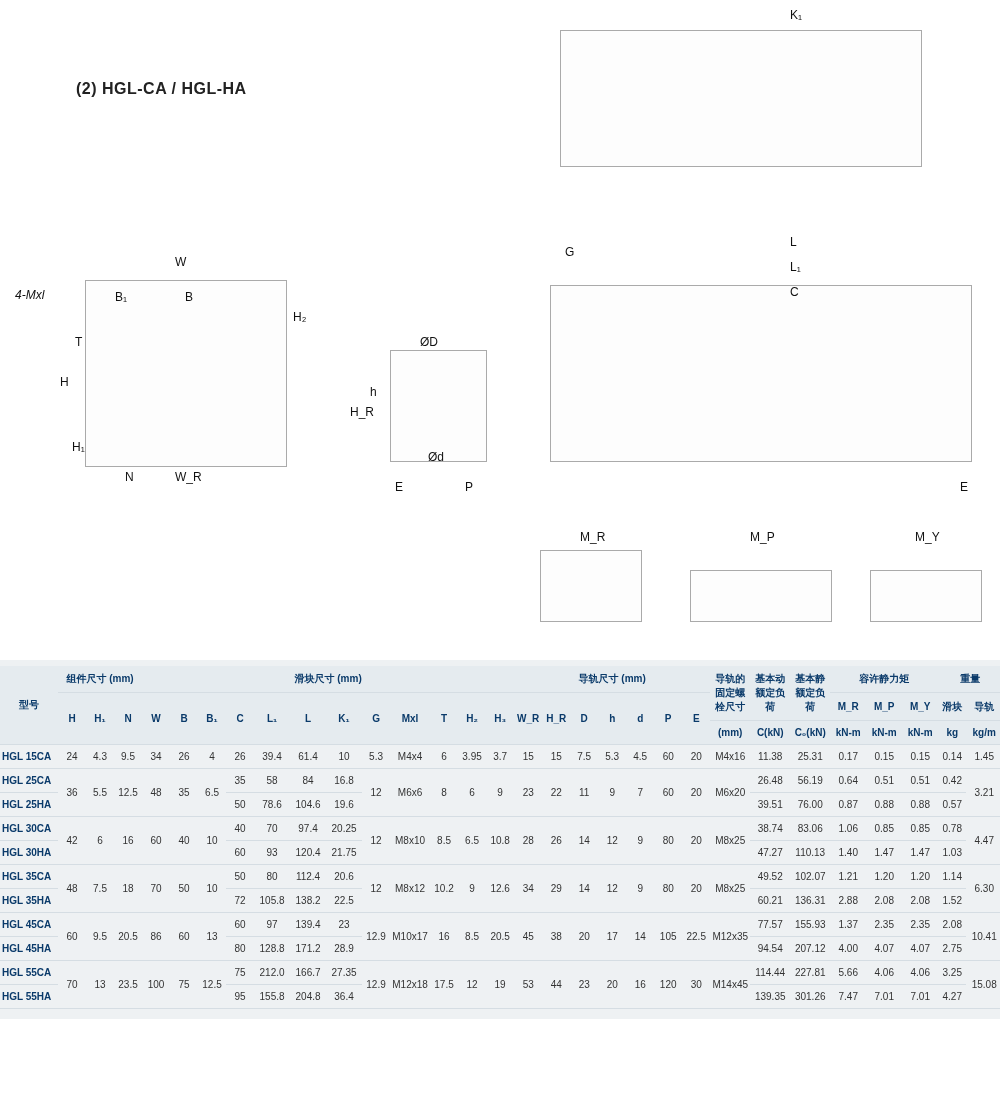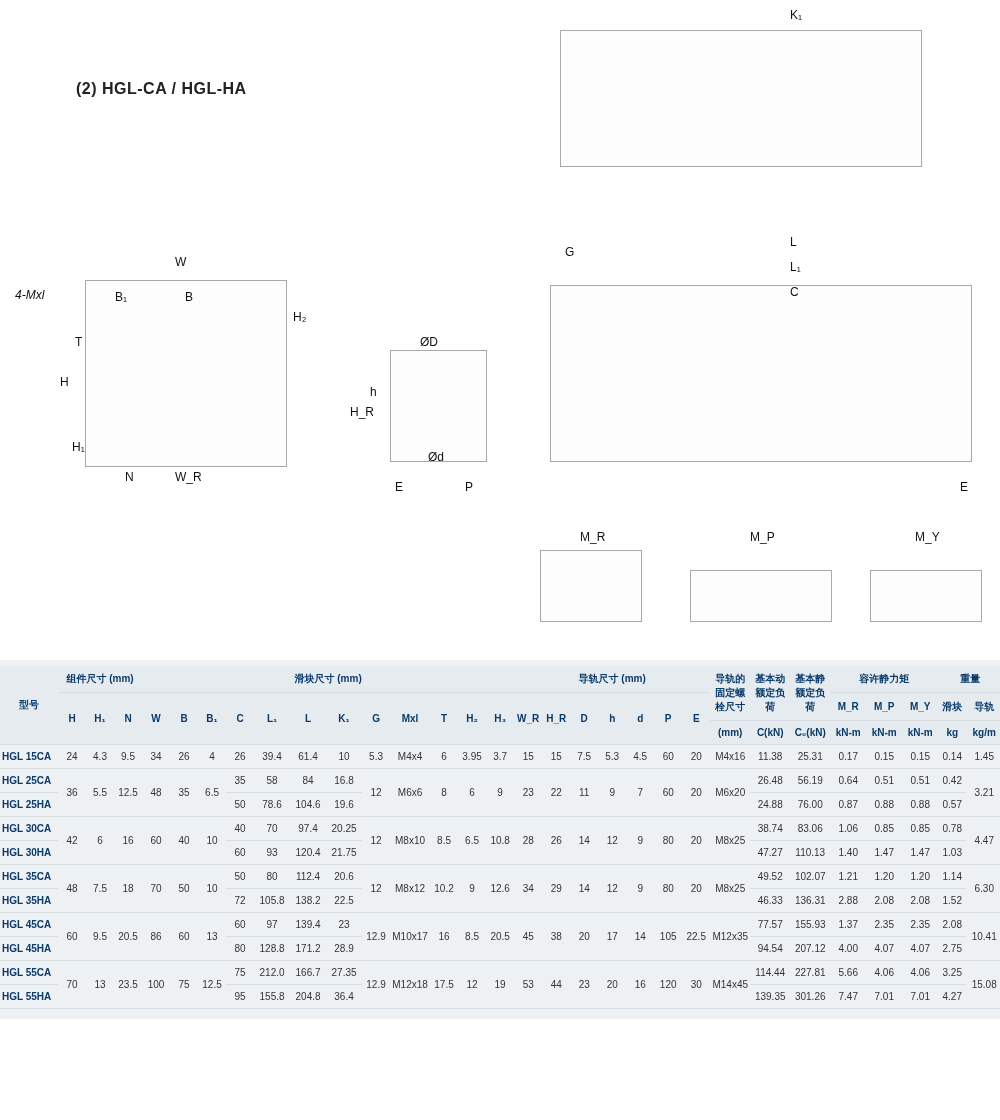--- a/index.html
+++ b/index.html
@@ -276,21 +276,21 @@
             <td>0.51</td>
             <td>0.42</td>
             <td rowspan="2">3.21</td>
           </tr>
           <tr>
             <td class="model-col">HGL 25HA</td>
             <td>50</td>
             <td>78.6</td>
             <td>104.6</td>
             <td>19.6</td>
-            <td>24.88</td>
+            <td>39.51</td>
             <td>76.00</td>
             <td>0.87</td>
             <td>0.88</td>
             <td>0.88</td>
             <td>0.57</td>
           </tr>
           <tr class="group-sep">
             <td class="model-col">HGL 30CA</td>
             <td rowspan="2">42</td>
             <td rowspan="2">6</td>
@@ -368,21 +368,21 @@
             <td>1.20</td>
             <td>1.14</td>
             <td rowspan="2">6.30</td>
           </tr>
           <tr>
             <td class="model-col">HGL 35HA</td>
             <td>72</td>
             <td>105.8</td>
             <td>138.2</td>
             <td>22.5</td>
-            <td>46.33</td>
+            <td>60.21</td>
             <td>136.31</td>
             <td>2.88</td>
             <td>2.08</td>
             <td>2.08</td>
             <td>1.52</td>
           </tr>
           <tr class="group-sep">
             <td class="model-col">HGL 45CA</td>
             <td rowspan="2">60</td>
             <td rowspan="2">9.5</td>

